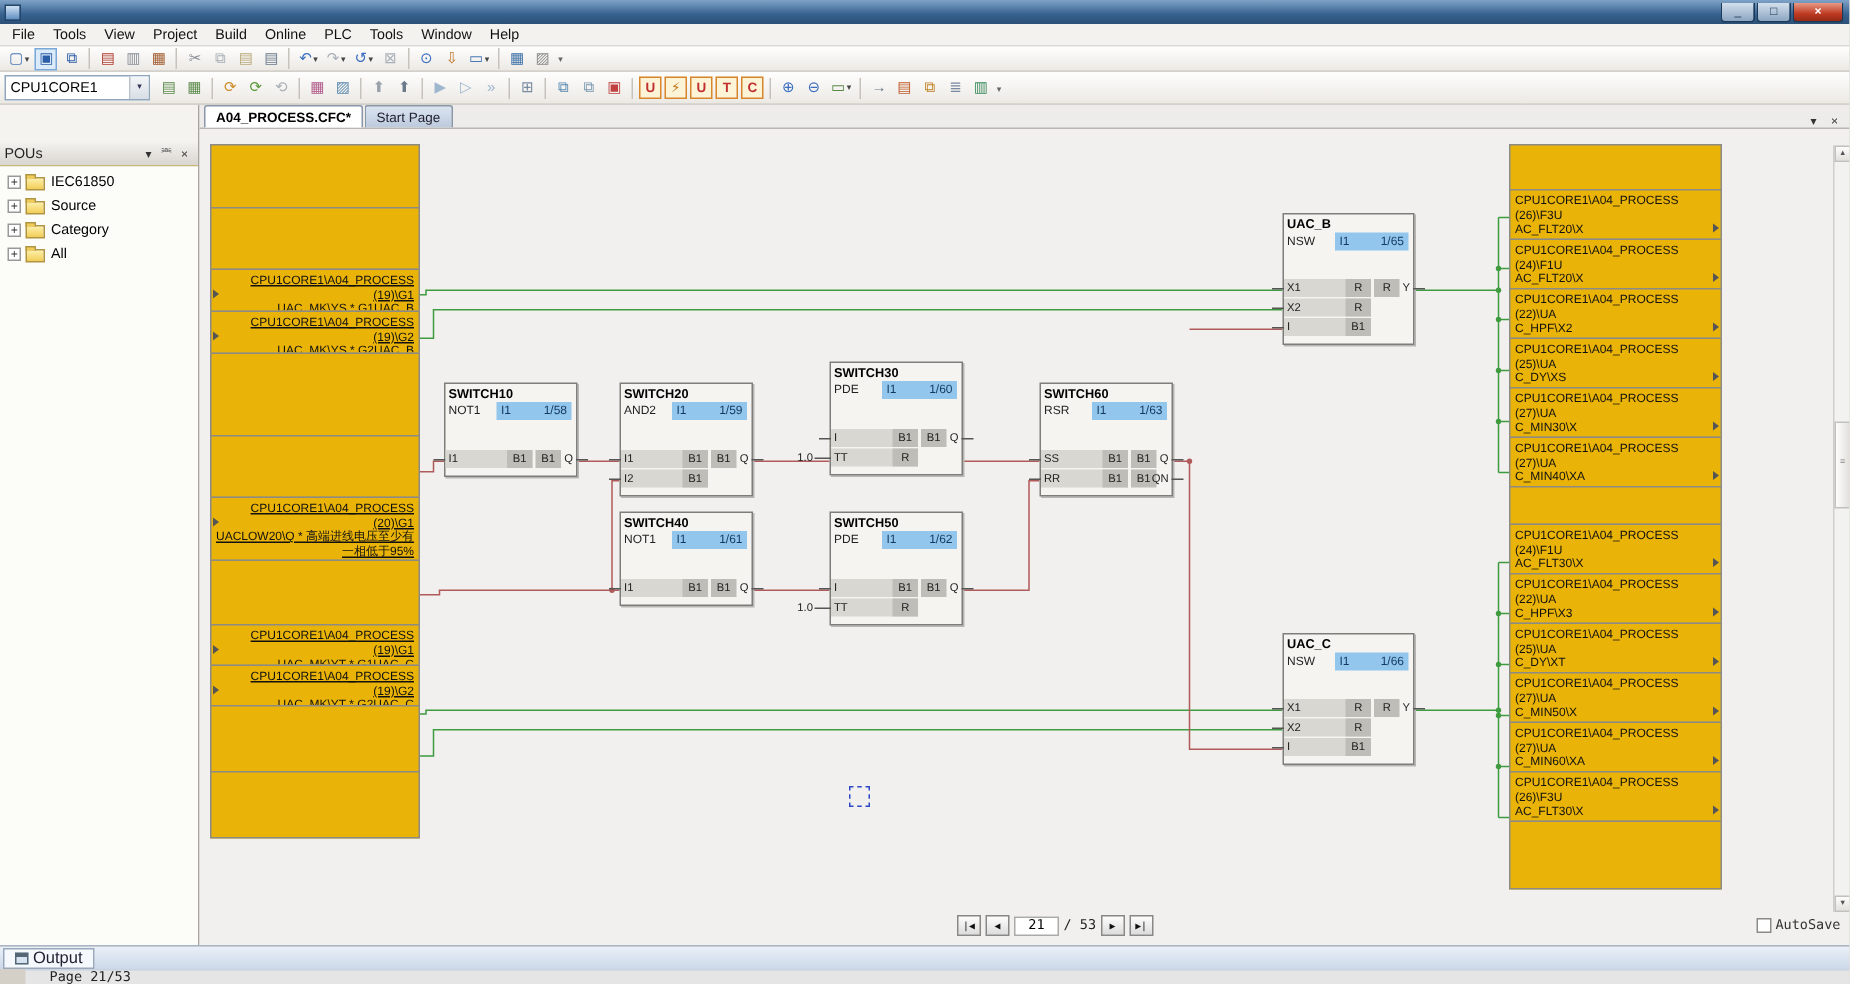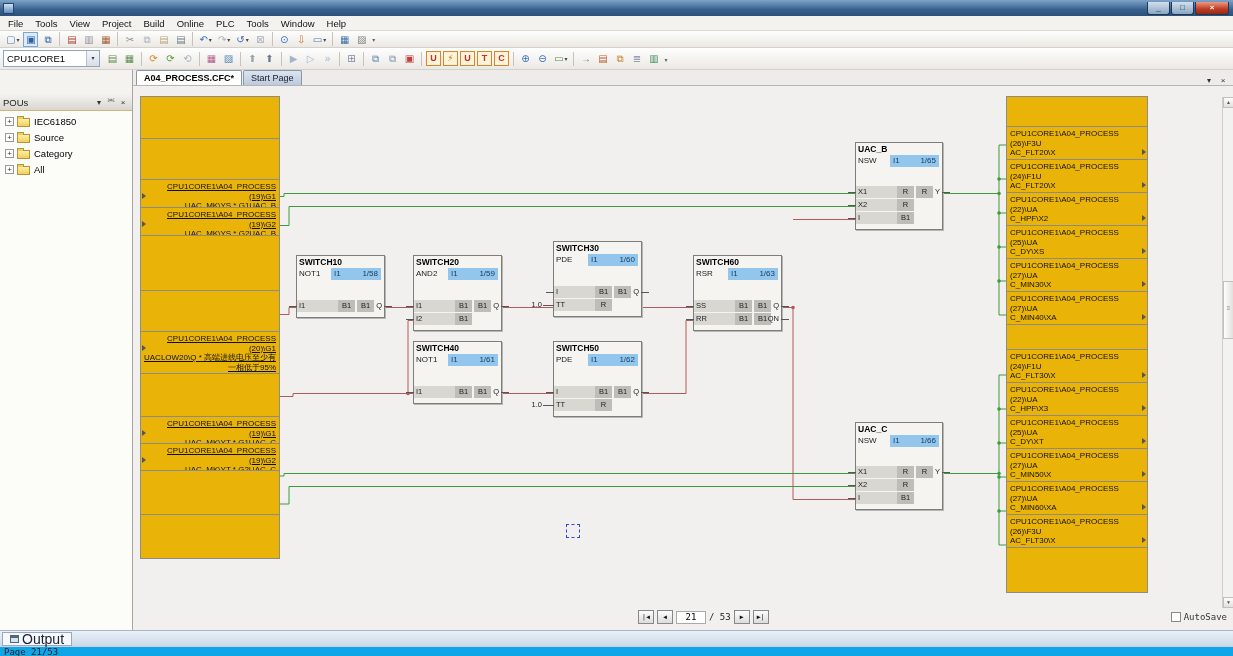--- a/index.html
+++ b/index.html
@@ -90,23 +90,23 @@
   #autosave .cb { width:10px; height:10px; background:#fff; border:1px solid #8a8a8a; }
 
   #vscroll { position:absolute; right:0; top:11px; width:11px; height:511px; background:#f2f2f0; border-left:1px solid #d0cecb; }
   .sarrow { width:11px; height:11px; border:1px solid #c2c0bc; background:linear-gradient(#fdfdfd,#e2e0dc); font-size:5px; text-align:center; line-height:9px; color:#555; }
   .sarrow.down { position:absolute; bottom:0; }
   #sthumb { position:absolute; top:184px; width:11px; height:58px; border:1px solid #c2c0bc; background:linear-gradient(90deg,#fdfdfd,#e2e0dc); }
   #sthumb .grip { margin-top:24px; text-align:center; font-size:6px; line-height:4px; color:#888; }
 
   
   #output-row { height:16px; background:linear-gradient(#eaf0f8,#ccd8e9); border-top:1px solid #aab6c6; display:flex; align-items:flex-start; }
-  #output-tab { margin:1px 0 0 2px; height:14px; display:inline-flex; align-items:center; gap:3px; padding:0 7px; background:#f5f8fc; border:1px solid #9aa8bc; font-size:14px; color:#223; }
+  #output-tab { margin:1px 0 0 2px; height:14px; display:inline-flex; align-items:center; gap:3px; padding:0 7px; background:#f5f8fc; border:1px solid #9aa8bc; font-size:11px; color:#223; }
   .out-icon { width:9px; height:8px; background:#d6e4f2; border:1px solid #567; border-top:3px solid #567; }
-  #statusbar { height:10px; background:#0ea5e9; border-top:1px solid #c8d2e0; font-family:"DejaVu Sans Mono",monospace; font-size:9px; color:#222; padding-left:4px; overflow:hidden; }
+  #statusbar { height:10px; background:#e5e5e5; border-top:1px solid #c8d2e0; font-family:"DejaVu Sans Mono",monospace; font-size:9px; color:#222; padding-left:16px; overflow:hidden;margin-left:17px; }
 </style>
 </head>
 <body>
 
 <div id="titlebar">
   <span class="win-icon"></span>
   <span class="win-btns">
     <span class="wbtn">_</span>
     <span class="wbtn">□</span>
     <span class="wbtn close">×</span>

